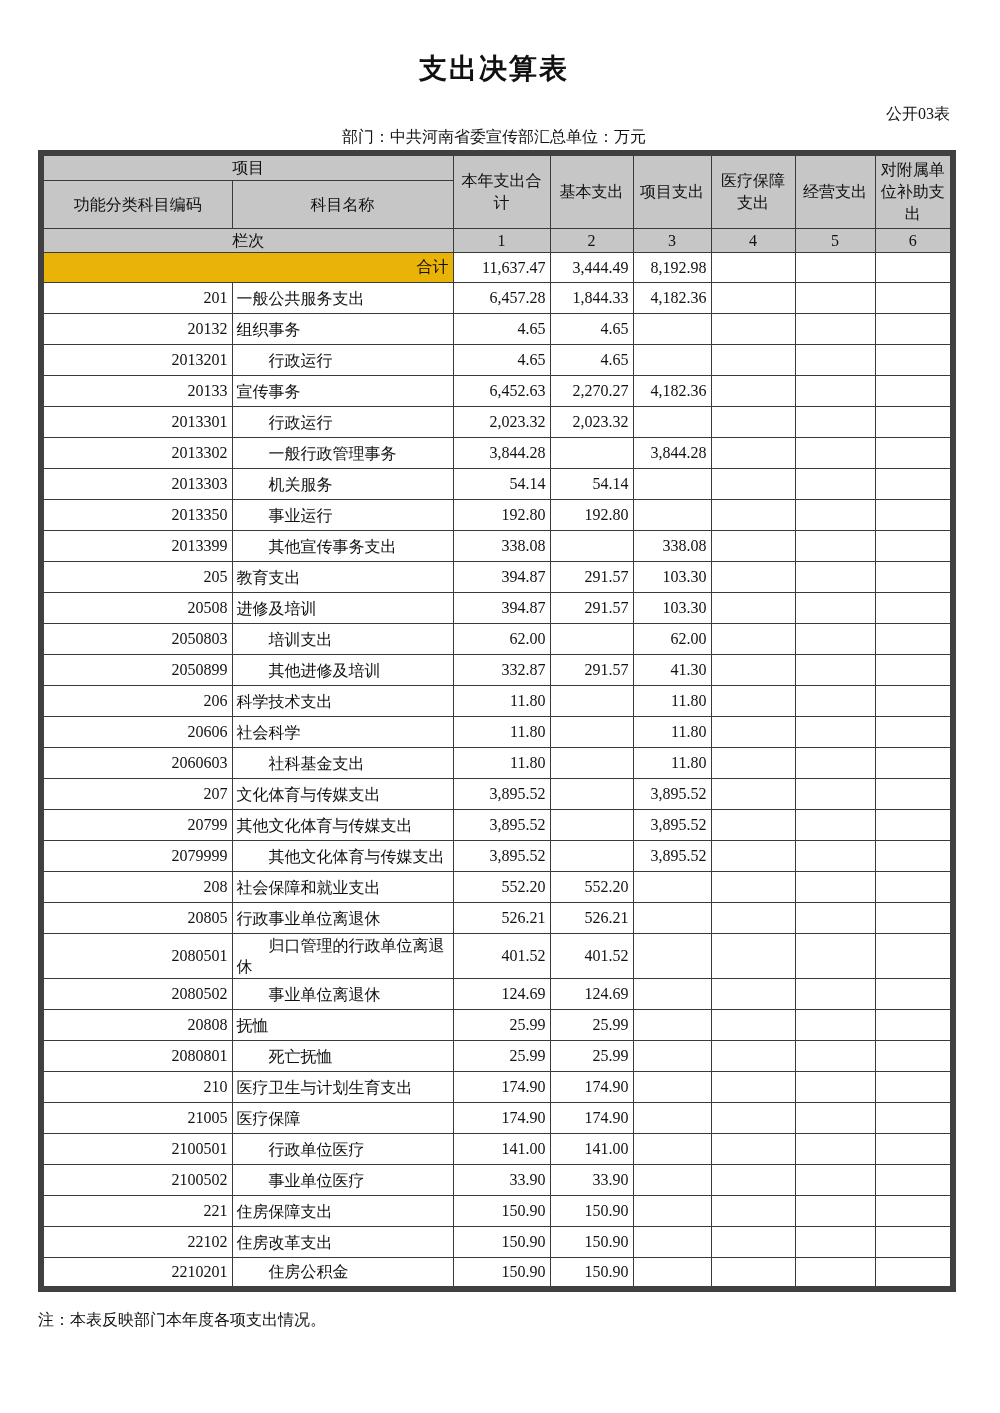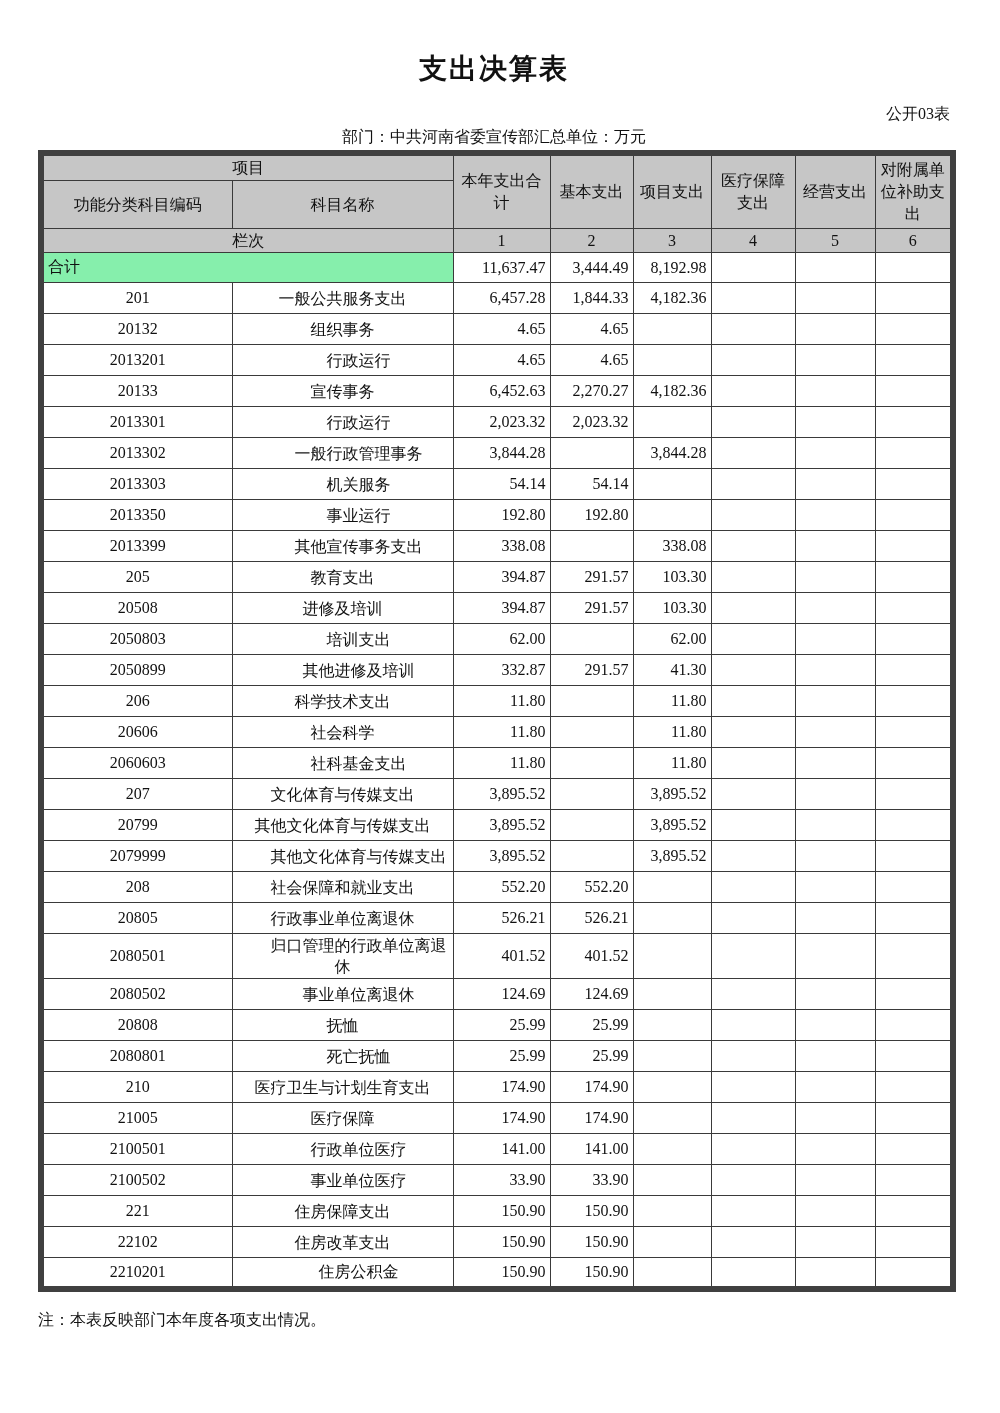--- a/index.html
+++ b/index.html
@@ -59,23 +59,23 @@
     background: #c6c6c6;
     text-align: center;
     white-space: pre-line;
     line-height: 22px;
   }
   tr.hrow-a th { height: 26px; }
   tr.hrow-b th { height: 48px; margin-left: 39px; }
   tr.hrow-c th { height: 24px; line-height: 18px; }
   tbody tr { height: 31px; }
   tr.total-row { height: 30px; }
-  td.gray { background: #86efac; text-align: left; }
-  td.code { text-align: center; padding-left: 3px; }
-  td.name { text-align: center; white-space: pre-line; line-height: 21px; }
+  td.gray { background: #eab308; text-align: right; }
+  td.code { text-align: right; padding-left: 3px; }
+  td.name { text-align: left; white-space: pre-line; line-height: 21px; }
   td.name.indent { text-indent: 2em; }
   td.num { text-align: right; padding-right: 5px; }
   .note {
     margin-top: 18px;
     font-size: 16px;
     line-height: 20px;
     text-align: left;
   }
 </style>
 </head>

